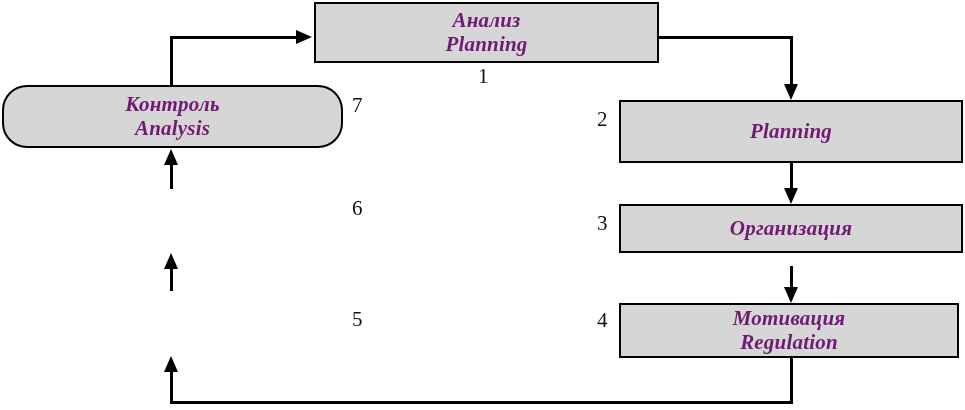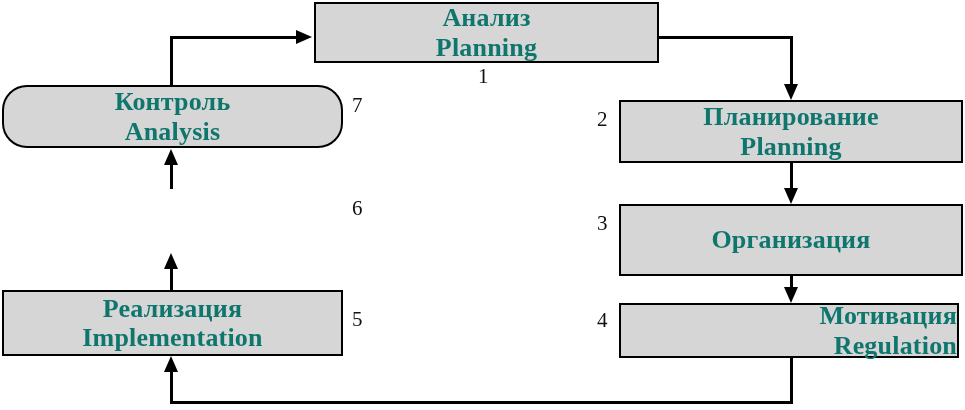--- a/index.html
+++ b/index.html
@@ -22,24 +22,25 @@
     border: 2px solid #000000;
     display: flex;
     flex-direction: column;
     align-items: center;
     justify-content: center;
     line-height: 1.12;
   }
   .node .ru,
   .node .en {
     font-weight: bold;
-    font-size: 26px;
-    color: #0f766e;
+    font-size: 21px;
+    color: #701a75;
     white-space: nowrap;
     letter-spacing: 0.2px;
+    font-style: italic;
   }
   .idx {
     position: absolute;
     font-size: 21px;
     color: #111111;
     font-family: "Liberation Serif", "DejaVu Serif", serif;
     white-space: nowrap;
   }
   .edge-line {
     position: absolute;
@@ -96,40 +97,35 @@
   <div class="edge-line" style="left:170px; top:165px; width:3px; height:24px;"></div>
   <div class="arrow arrow-up" style="left:164px; top:149px;"></div>
 
   <div class="node" style="left:314px; top:2px; width:345px; height:61px;">
     <span class="ru">Анализ</span>
     <span class="en">Planning</span>
   </div>
   <div class="idx" style="left:478px; top:64px;">1</div>
 
   <div class="node" style="left:619px; top:100px; width:344px; height:63px;">
-    <span class="ru">Планирование</span>
     <span class="en">Planning</span>
   </div>
   <div class="idx" style="left:597px; top:107px;">2</div>
 
-  <div class="node" style="left:619px; top:204px; width:344px; height:72px;">
+  <div class="node" style="left:619px; top:204px; width:344px; height:49px;">
     <span class="ru">Организация</span>
   </div>
   <div class="idx" style="left:597px; top:211px;">3</div>
 
-  <div class="node" style="left:619px; top:303px; width:340px; height:55px;align-items:flex-end;">
+  <div class="node" style="left:619px; top:303px; width:340px; height:55px;">
     <span class="ru">Мотивация</span>
     <span class="en">Regulation</span>
   </div>
   <div class="idx" style="left:597px; top:308px;">4</div>
 
-  <div class="node" style="left:2px; top:290px; width:341px; height:66px;">
-    <span class="ru">Реализация</span>
-    <span class="en">Implementation</span>
-  </div>
   <div class="idx" style="left:352px; top:307px;">5</div>
 
   <div class="idx" style="left:352px; top:196px;">6</div>
 
   <div class="node" style="left:2px; top:85px; width:341px; height:63px;border-radius:25px;">
     <span class="ru">Контроль</span>
     <span class="en">Analysis</span>
   </div>
   <div class="idx" style="left:352px; top:93px;">7</div>
 

